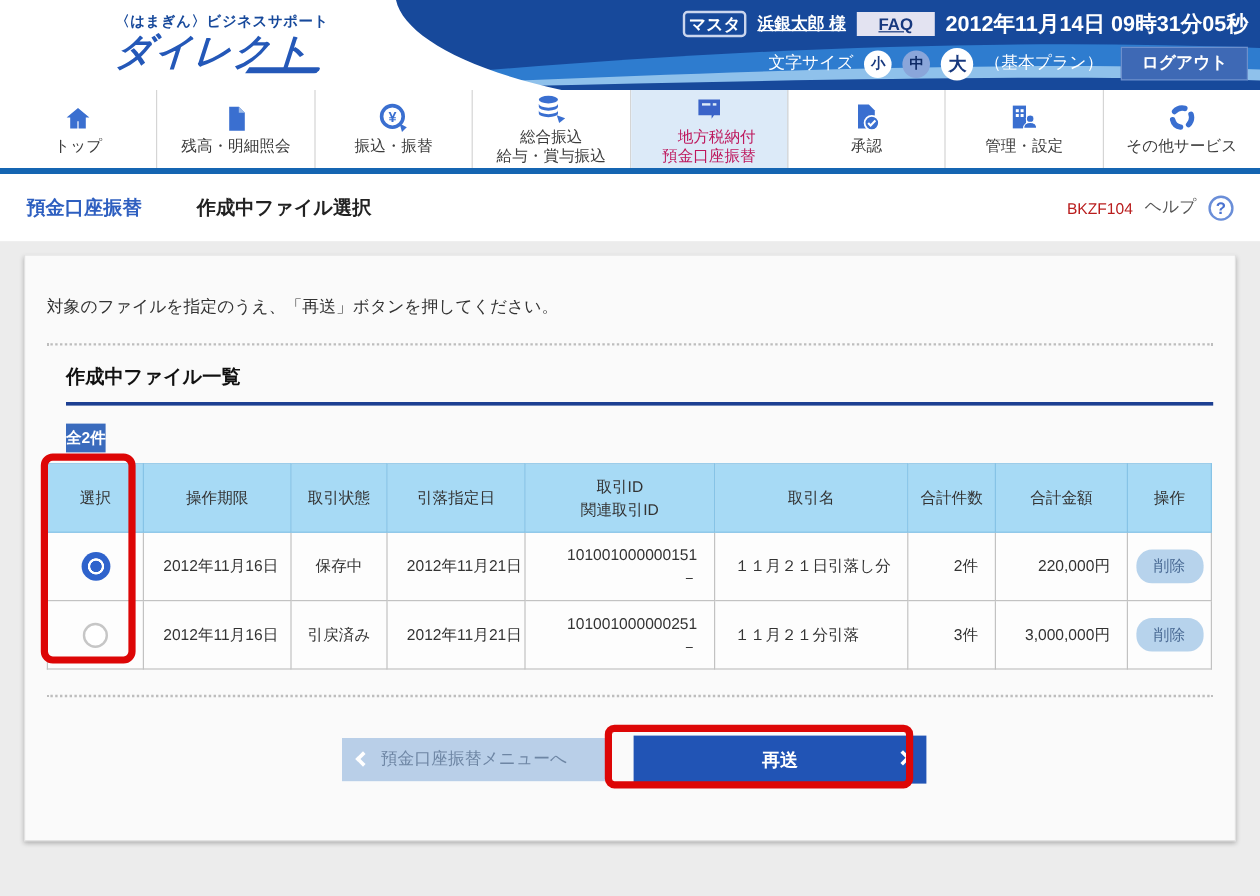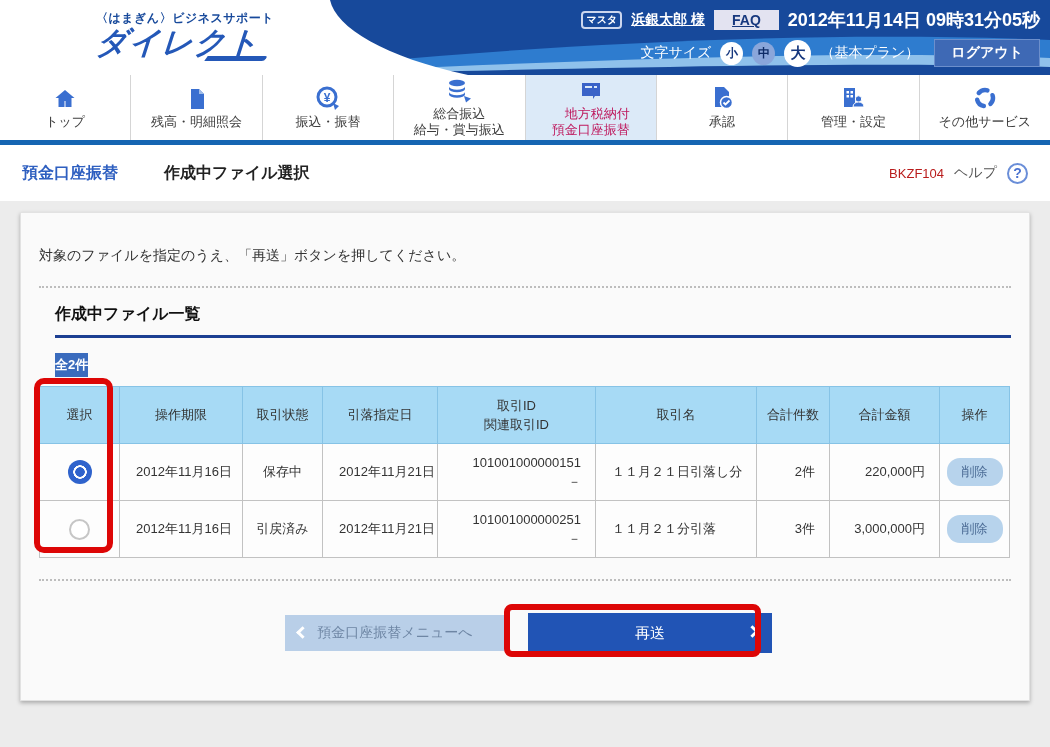--- a/index.html
+++ b/index.html
@@ -12,21 +12,21 @@
   .header-inner { position:absolute; inset:0; }
   .logo { position:absolute; left:96px; top:10px; }
   .logo-top { font-size:12px; font-weight:bold; color:#17499B; letter-spacing:.5px; }
   .logo-main { font-size:31px; font-weight:bold; font-style:italic; color:#2458B8;
     letter-spacing:1px; line-height:1.05; transform:skewX(-4deg); }
   .logo-swoosh { width:60px; height:5px; background:#2458B8; border-radius:0 4px 4px 0;
     margin-left:110px; transform:skewX(-35deg); margin-top:-4px; }
   .hdr-right { position:absolute; right:10px; top:8px; display:flex; flex-direction:column;
     align-items:flex-end; gap:7px; }
   .hdr-row { display:flex; align-items:center; gap:9px; color:#fff; font-size:14px; }
-  .master-badge { border:2px solid #CBD6EE; border-radius:4px; color:#fff; font-size:10px;
+  .master-badge { border:2px solid #CBD6EE; border-radius:4px; color:#fff; font-size:14px;
     font-weight:bold; padding:1px 3px; line-height:1.2; }
   .user-link { color:#fff; text-decoration:underline; font-weight:bold; cursor:pointer; }
   .faq-btn { background:#E3E3F1; color:#17387E; font-weight:bold; font-size:14px;
     padding:2px 18px; cursor:pointer;text-decoration:underline; }
   .hdr-date { font-weight:bold; font-size:18px; }
   .fs-circle { width:23px; height:23px; border-radius:50%; background:#fff; color:#17387E;
     display:flex; align-items:center; justify-content:center; font-size:12px; font-weight:bold;
     cursor:pointer; }
   .fs-circle.mid { background:#8AA6DA; color:#0E2B66; }
   .fs-circle.big { width:27px; height:27px; font-size:15px; }
@@ -87,21 +87,21 @@
   .delete-btn { background:#B7D3EC; color:#4A6A94; border:none; border-radius:13px;
     font-size:13px; padding:5px 15px; cursor:pointer; }
 
   
   .btn-zone { position:relative; height:70px; margin-top:13px; }
   .back-btn { position:absolute; left:246px; top:21px; width:220px; height:36px;
     background:#B9CFE8; color:#6E86A4; font-size:14px; border:none; cursor:pointer; }
   .back-btn .chev { position:absolute; left:13px; top:13px; width:9px; height:9px;
     border-left:3px solid #FFF; border-bottom:3px solid #FFF; transform:rotate(45deg); }
   .submit-btn { position:absolute; left:489px; top:19px; width:244px; height:40px;
-    background:#2154B5; color:#fff; font-size:15px; font-weight:normal; border:none;
+    background:#2154B5; color:#fff; font-size:15px; font-weight:bold; border:none;
     cursor:pointer; }
   .submit-btn .chev { position:absolute; right:15px; top:14px; width:9px; height:9px;
     border-right:3px solid #FFF; border-top:3px solid #FFF; transform:rotate(45deg); }
 
   
   .red-box { position:absolute; border:6px solid #DD0606; border-radius:10px; z-index:5;
     pointer-events:none; }
   .red-box.radios { left:13px; top:165px; width:79px; height:175px; }
   .red-box.submit { left:483px; top:391px; width:257px; height:53px; border-radius:8px; }
 </style>

